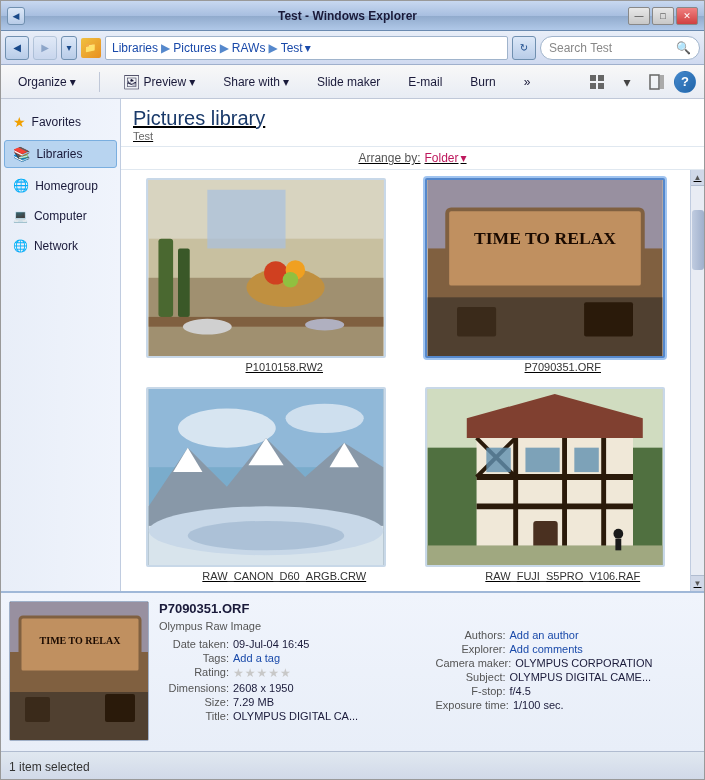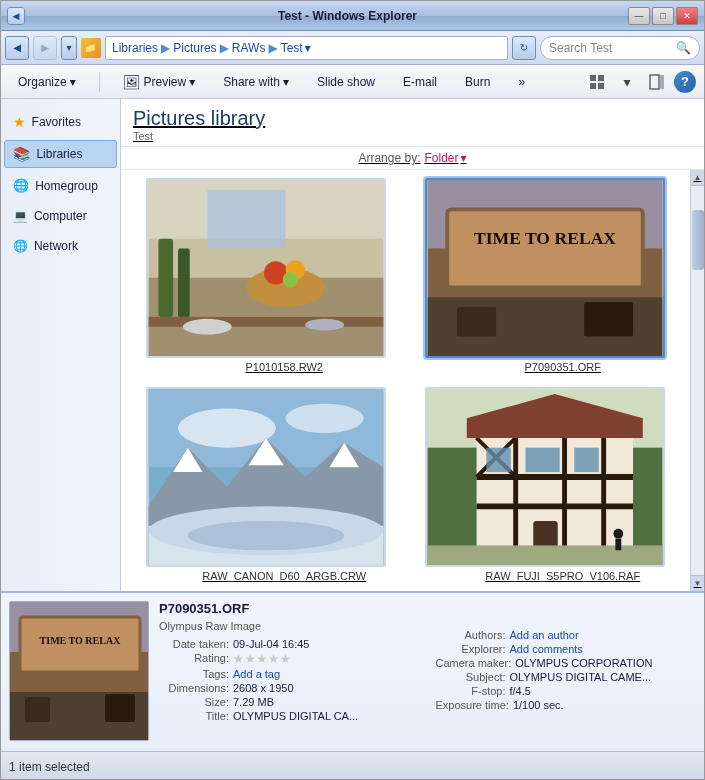--- a/index.html
+++ b/index.html
@@ -424,21 +424,21 @@
   <button class="toolbar-btn">
     <span style="font-size:14px;">🖼</span>
     <span>Preview</span>
     <span>▾</span>
   </button>
   <button class="toolbar-btn">
     <span>Share with</span>
     <span>▾</span>
   </button>
   <button class="toolbar-btn">
-    <span>Slide show</span>
+    <span>Slide maker</span>
   </button>
   <button class="toolbar-btn">
     <span>E-mail</span>
   </button>
   <button class="toolbar-btn">
     <span>Burn</span>
   </button>
   <button class="toolbar-btn">
     <span>»</span>
   </button>
@@ -655,26 +655,26 @@
   <div class="info-details">
 
     <div class="info-col">
       <div class="info-filename">P7090351.ORF</div>
       <div class="info-type">Olympus Raw Image</div>
       <div class="info-row">
         <span class="info-key">Date taken:</span>
         <span class="info-val">09-Jul-04 16:45</span>
       </div>
       <div class="info-row">
+        <span class="info-key">Tags:</span>
+        <span class="info-val link">Add a tag</span>
+      </div>
+      <div class="info-row">
         <span class="info-key">Rating:</span>
         <span class="stars" style="color:#c8c8c8;">★★★★★</span>
-      </div>
-      <div class="info-row">
-        <span class="info-key">Tags:</span>
-        <span class="info-val link">Add a tag</span>
       </div>
       <div class="info-row">
         <span class="info-key">Dimensions:</span>
         <span class="info-val">2608 x 1950</span>
       </div>
       <div class="info-row">
         <span class="info-key">Size:</span>
         <span class="info-val">7.29 MB</span>
       </div>
       <div class="info-row">

